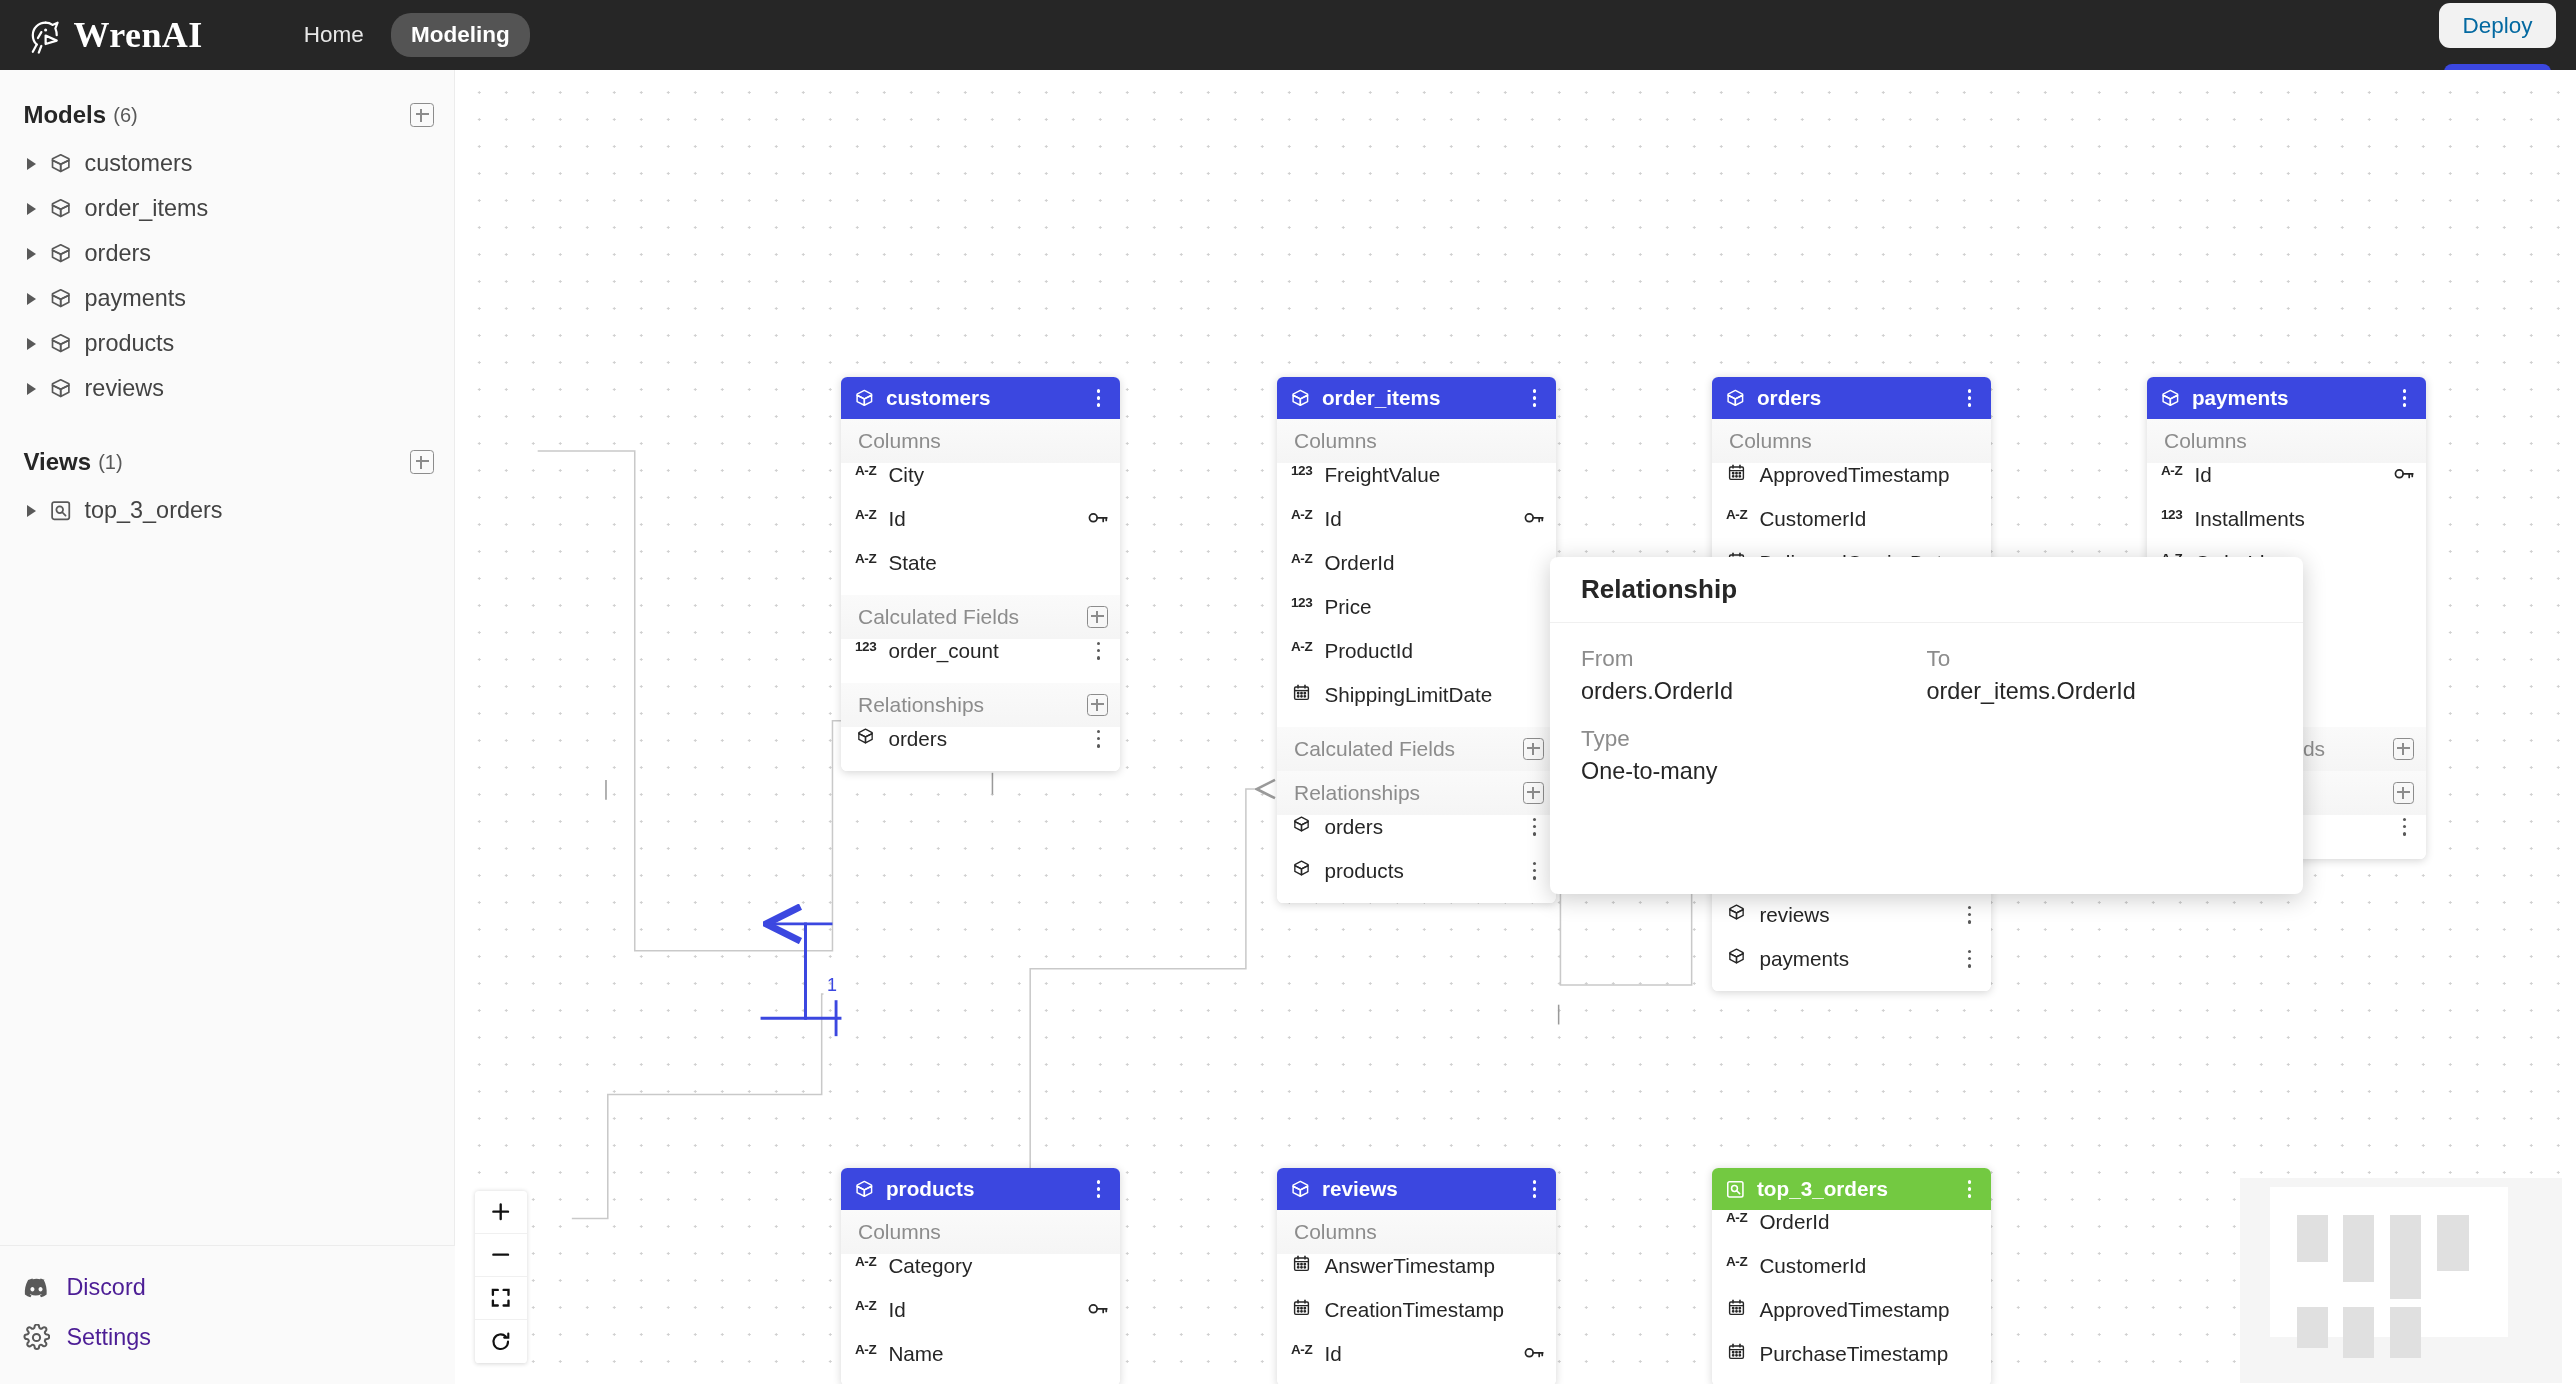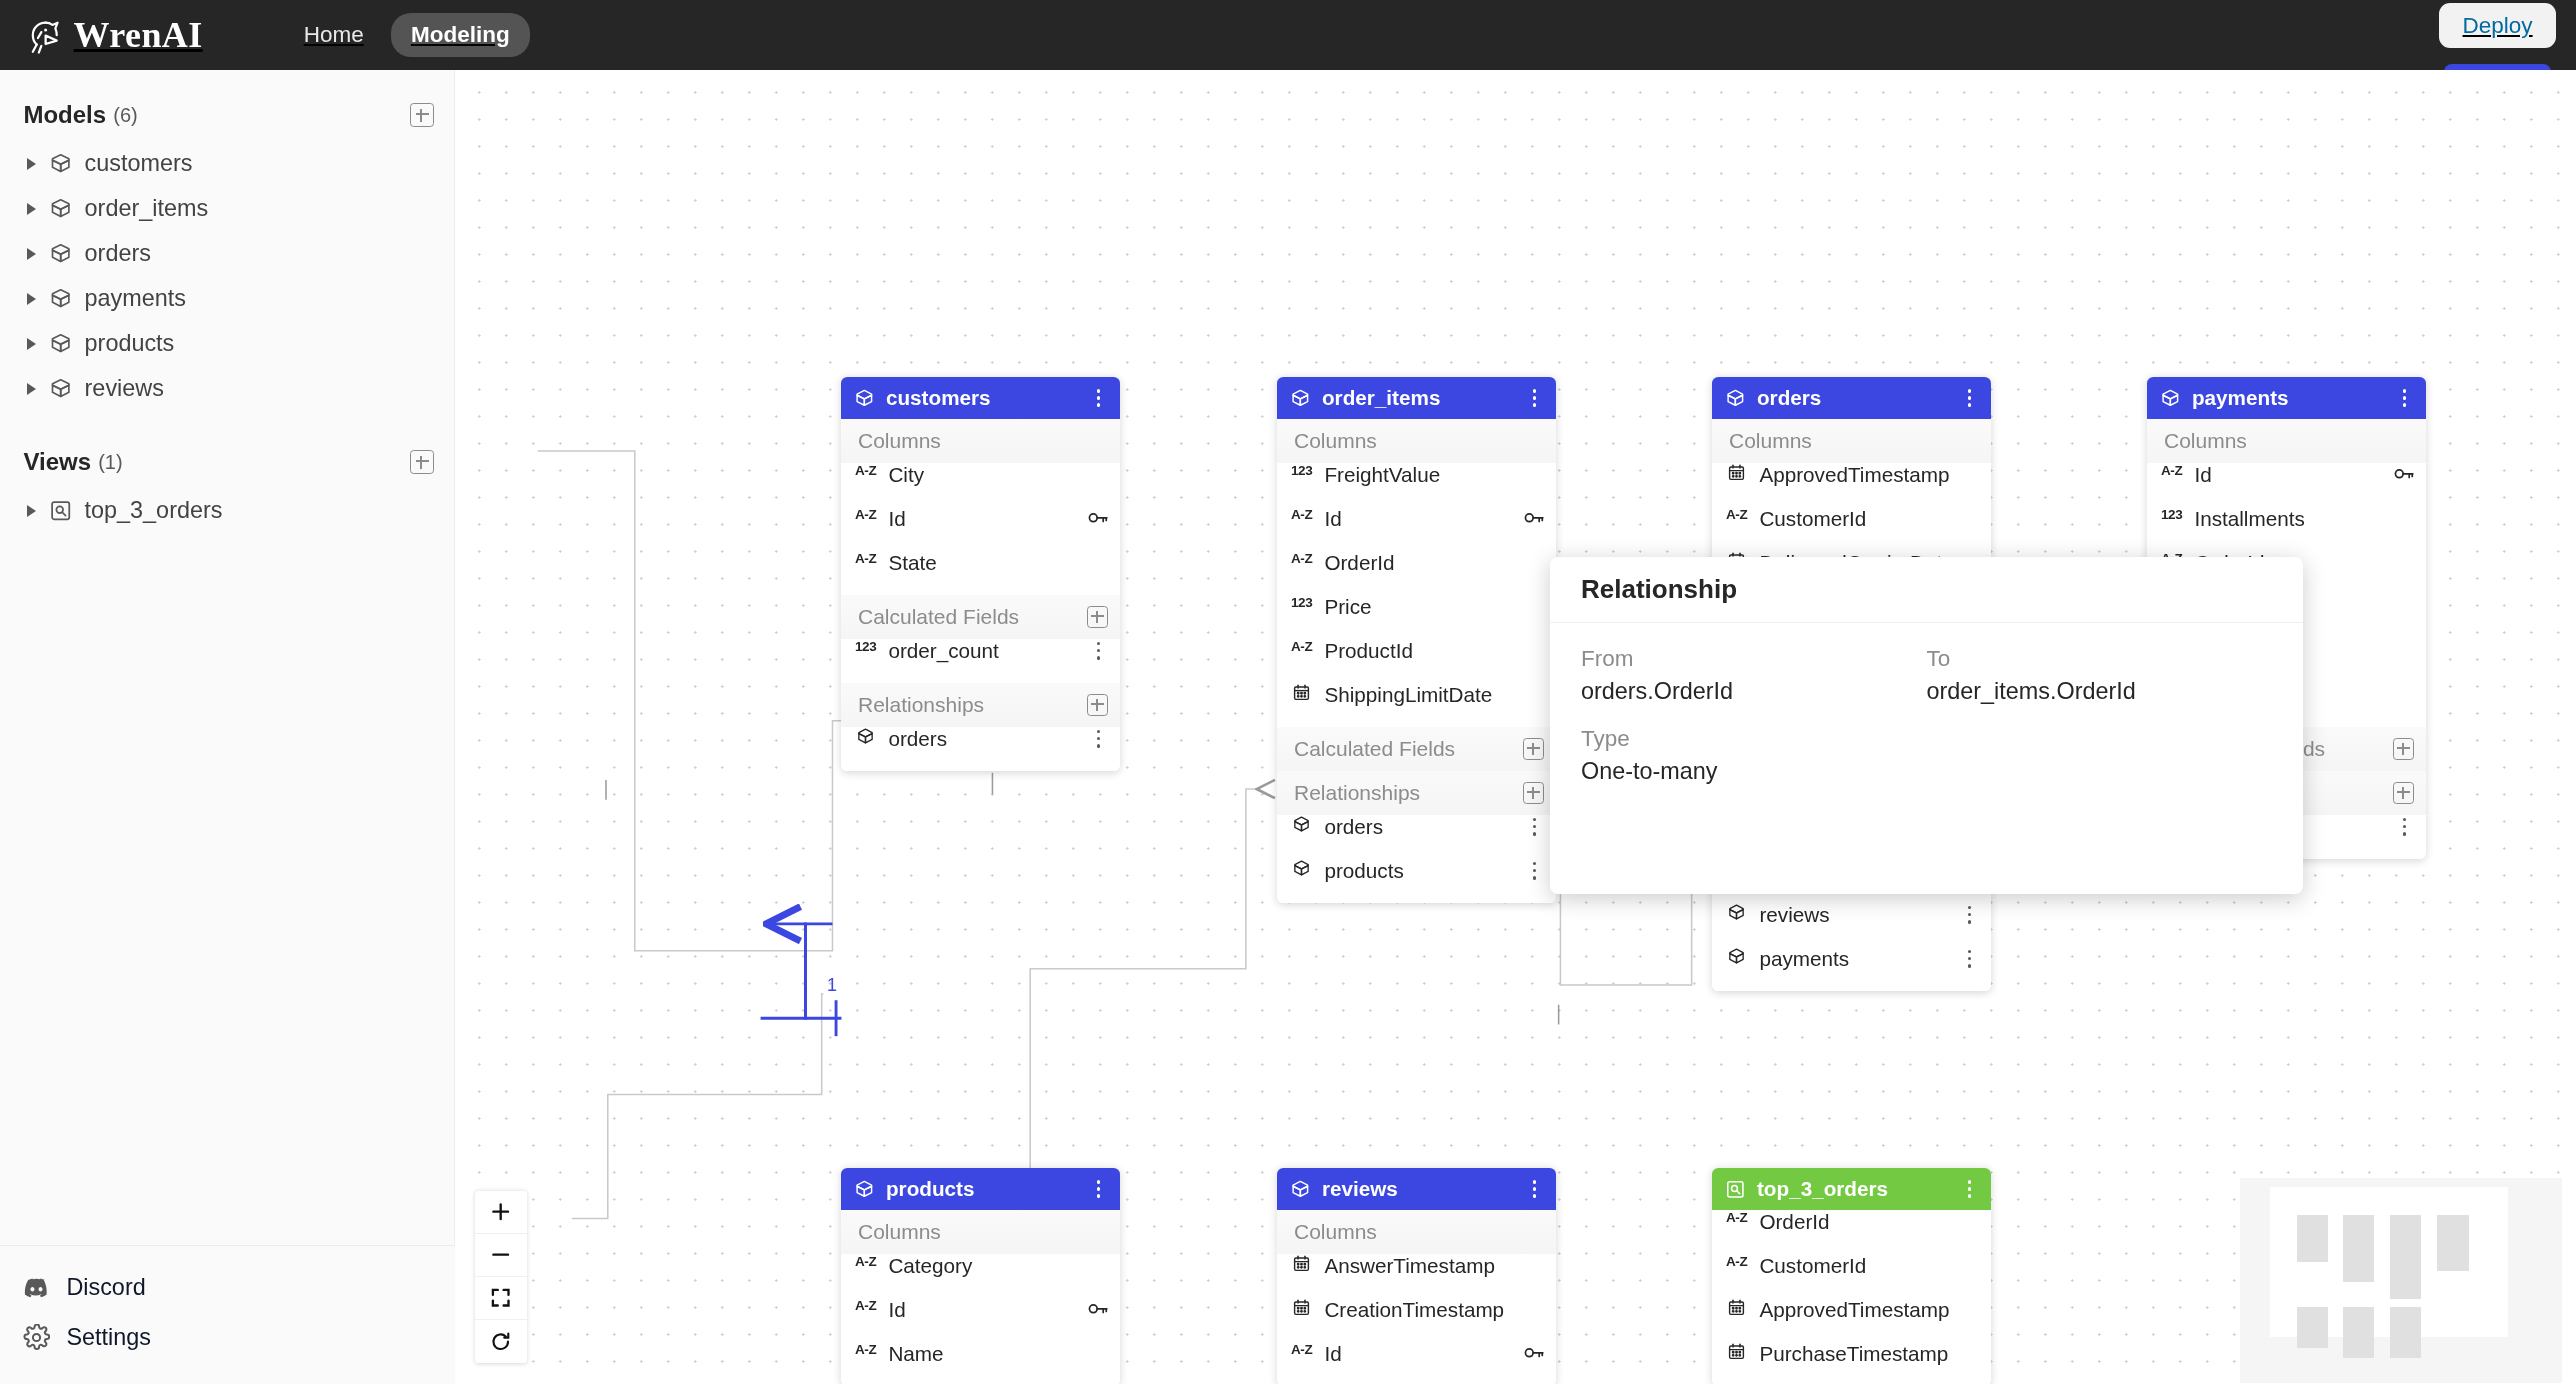--- a/index.html
+++ b/index.html
@@ -6,21 +6,21 @@
   html, body {
     width: 2576px; height: 1384px;
     font-family: "Liberation Sans", sans-serif;
     background: #ffffff; overflow: hidden;
   }
   #app { position: relative; width: 2576px; height: 1384px; }
 
   
   #topbar {
     position: absolute; left: 0; top: 0; width: 2576px; height: 70px;
-    background: #262626; display: flex; align-items: center; text-decoration: underline;
+    background: #262626; display: flex; align-items: center;
   }
   .brand { display: flex; align-items: center; gap: 12.6px; margin-left: 20px; }
   .brand-logo { width: 41px; height: 41px; color: #fff; }
   .brand-name {
     color: #fff; font-family: "Liberation Serif", serif;
     font-size: 36px; font-weight: bold; letter-spacing: 0.4px;
   }
   .nav { display: flex; align-items: center; gap: 7.2px; margin-left: 81px; }
   .nav-item {
     color: #e8e8e8; font-size: 22.5px; padding: 9px 20px; border-radius: 20px;
@@ -74,21 +74,21 @@
   .tree-label { font-size: 23.4px; color: #434343; }
   #sidebar-bottom {
     position: absolute; left: 0; bottom: 0; width: 455px;
     border-top: 0.9px solid #ececec; padding: 16px 0 21.6px 0; background: #fafafa;
   }
   .bottom-item {
     display: flex; align-items: center; gap: 16px; height: 50px;
     padding-left: 23.4px; cursor: pointer;
   }
   .bottom-icon { width: 27px; height: 27px; color: #595959; }
-  .bottom-label { font-size: 23.4px; color: #0f172a; }
+  .bottom-label { font-size: 23.4px; color: #4c1d95; }
 
   
   #canvas {
     position: absolute; left: 455px; top: 70px;
     width: 2121px; height: 1314px; overflow: hidden;
     background-color: #ffffff;
     background-image: radial-gradient(circle, #d0d0d0 1.3px, transparent 1.3px);
     background-size: 27px 27px; background-position: 10.8px 9px;
   }
   #edges { position: absolute; left: 0; top: 0; width: 2121px; height: 1314px; }

